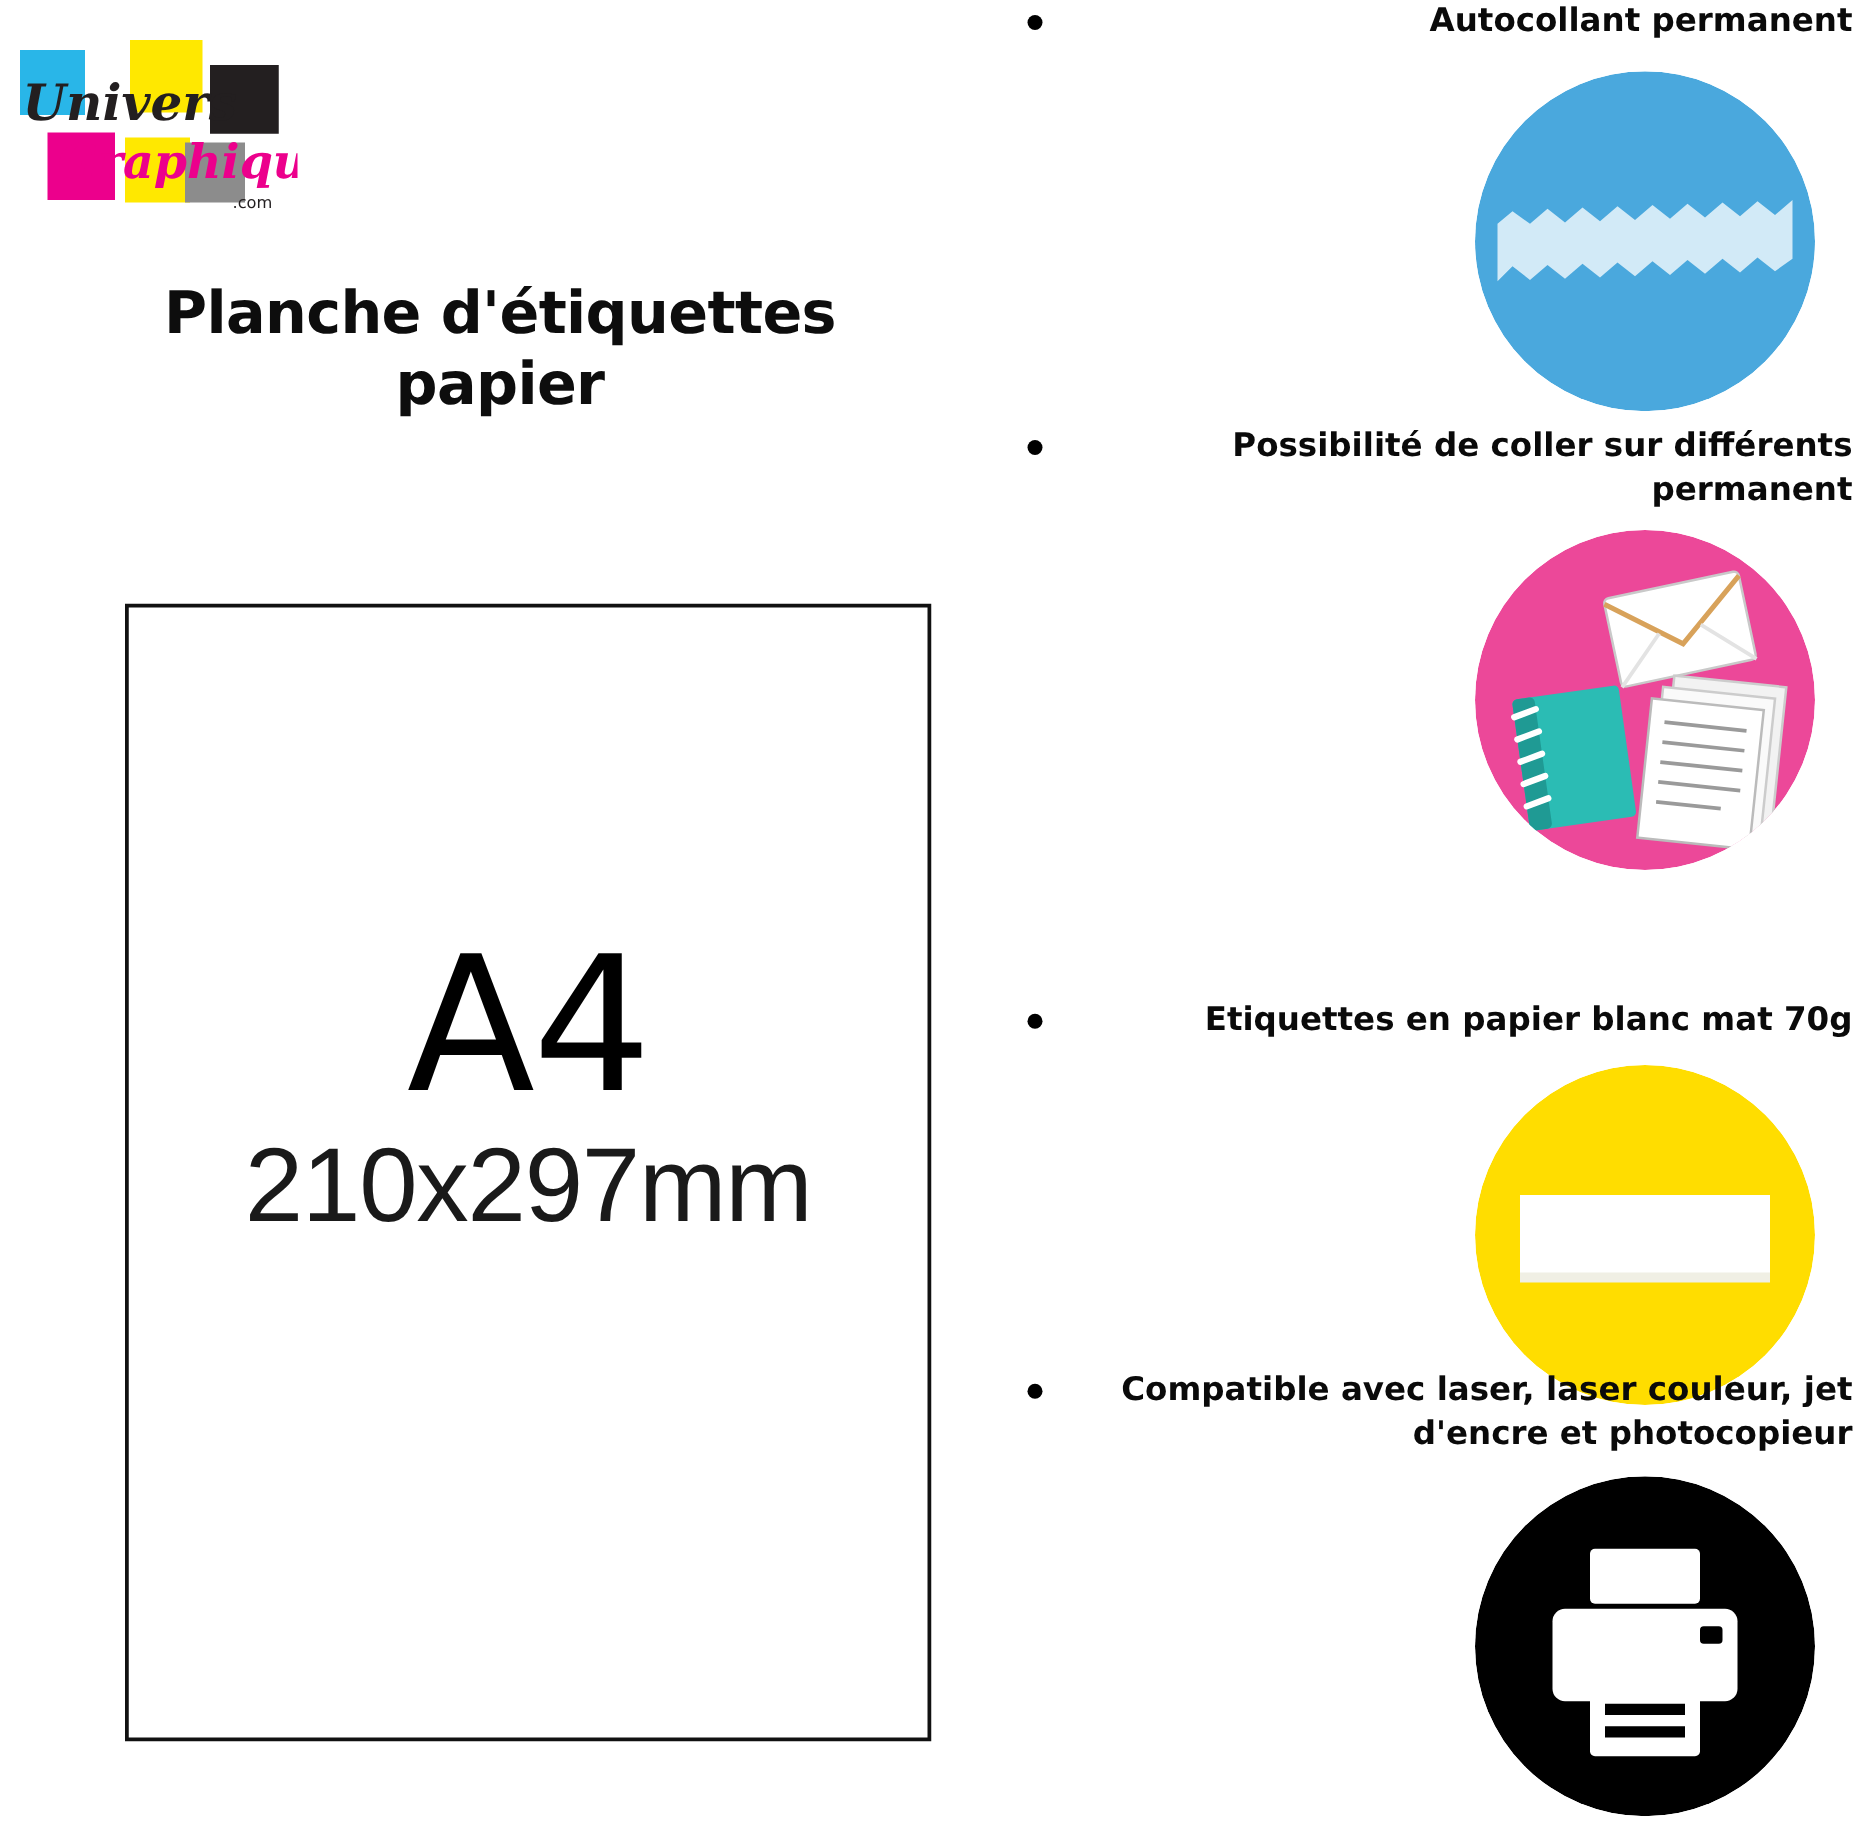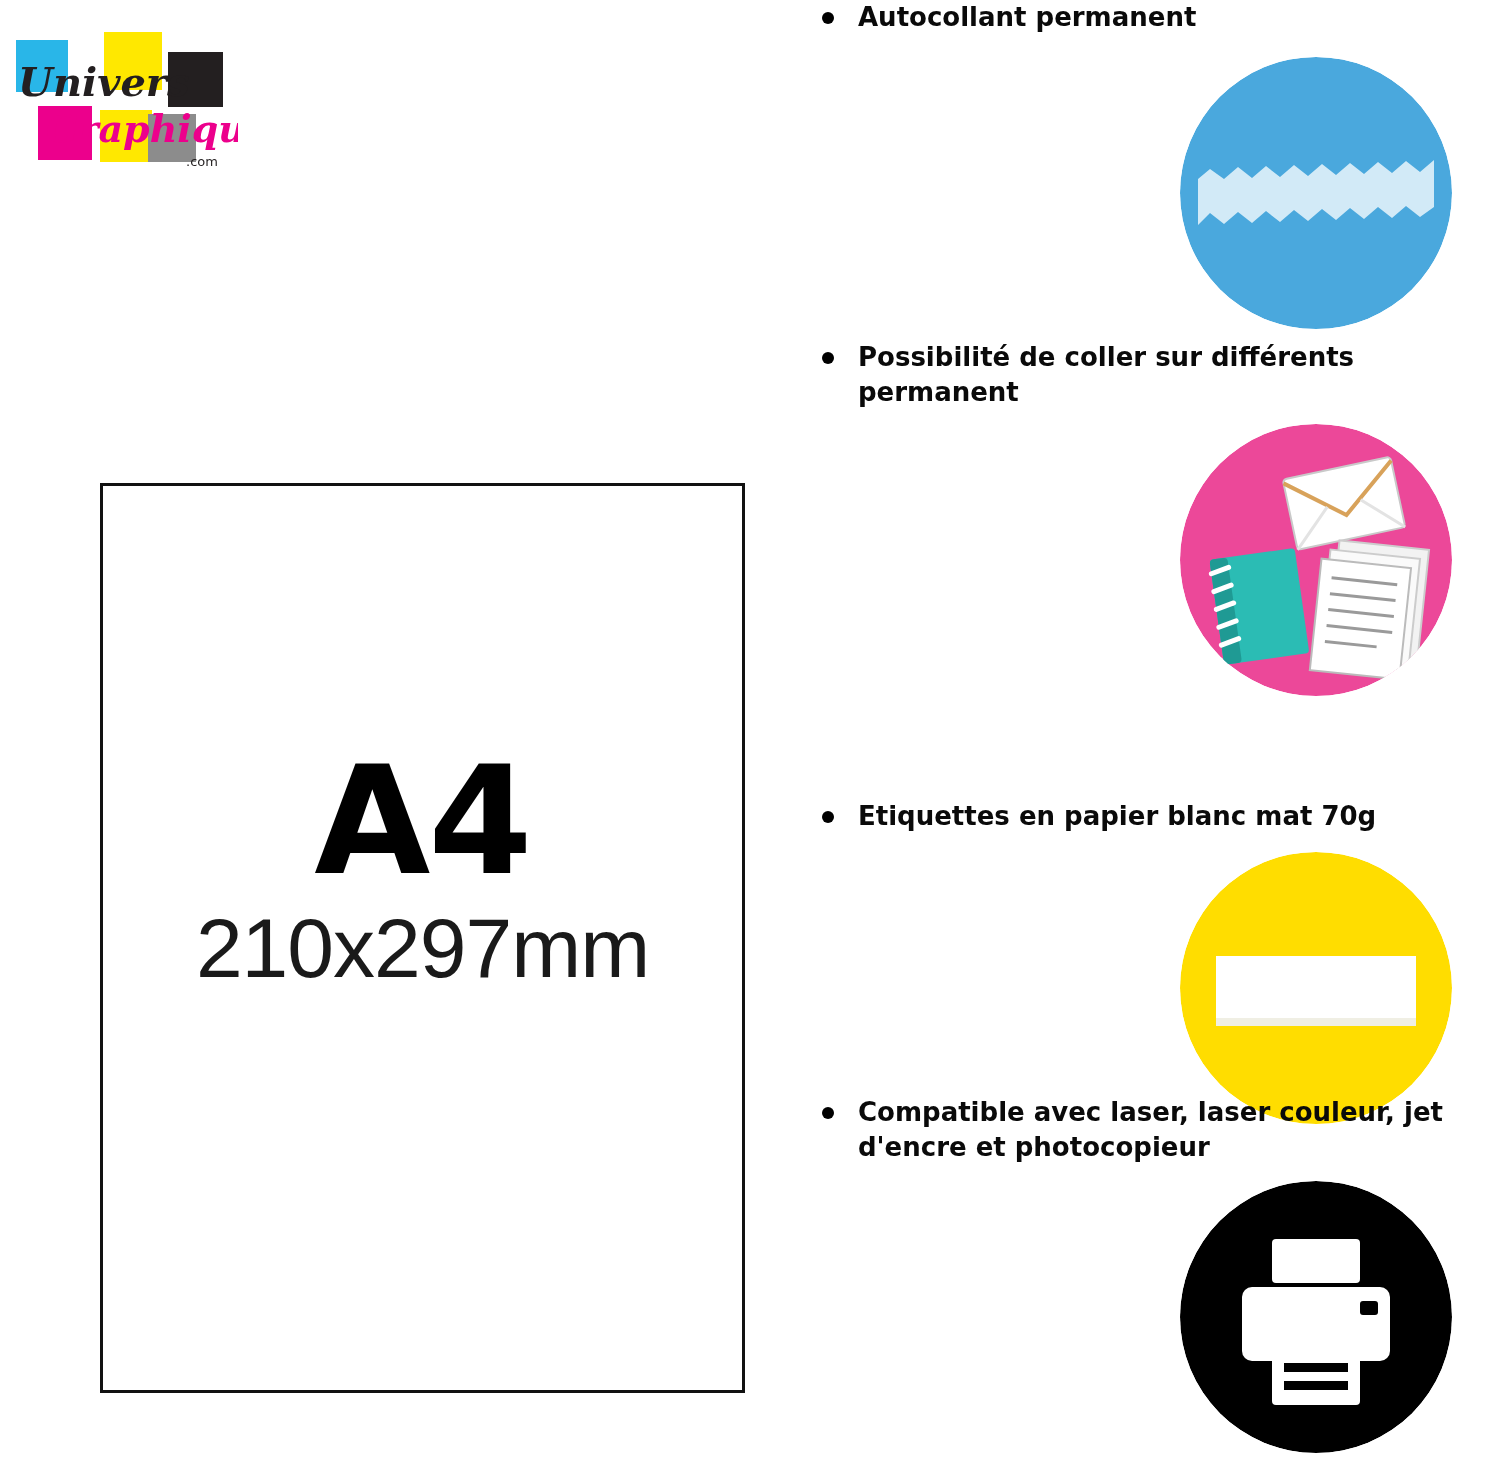--- a/index.html
+++ b/index.html
@@ -59,21 +59,21 @@
   }
   .sheet-inner {
     position: absolute;
     left: 0;
     right: 0;
     top: 260px;
     text-align: center;
   }
   .sheet-size-label {
     font-family: "DejaVu Sans", sans-serif;
-    font-weight: 700;
+    font-weight: 400;
     font-size: 150px;
     line-height: 1;
     color: #000000;
     letter-spacing: -2px;
   }
   .sheet-dimensions {
     margin-top: 10px;
     font-family: "Liberation Sans", sans-serif;
     font-weight: 400;
     font-size: 84px;
@@ -104,21 +104,21 @@
   .bullet-dot {
     width: 12px;
     height: 12px;
     border-radius: 50%;
     background: #000000;
     margin-top: 12px;
     flex: 0 0 12px;
   }
   .feature-text {
     flex: 1;
-    text-align: left;
+    text-align: right;
     font-family: "DejaVu Sans", sans-serif;
     font-weight: 700;
     font-size: 26px;
     line-height: 1.35;
     color: #0a0a0a;
     padding: 0 18px 0 24px;
   }
 
   .icon-circle {
     margin: 0 auto;
@@ -164,20 +164,21 @@
       <rect x="30" y="96" width="54" height="54" fill="#ec008c"></rect>
       <rect x="92" y="100" width="52" height="52" fill="#ffe800"></rect>
       <rect x="140" y="104" width="48" height="48" fill="#8c8c8c"></rect>
 
       <text x="10" y="86" font-family="DejaVu Serif, serif" font-style="italic" font-weight="bold" font-size="40" fill="#231f20">Univers</text>
       <text x="38" y="132" font-family="DejaVu Serif, serif" font-style="italic" font-weight="bold" font-size="38" fill="#ec008c">Graphique</text>
       <text x="178" y="156" font-family="DejaVu Sans, sans-serif" font-size="13" fill="#231f20">.com</text>
     </svg>
   </div>
 
+  <div class="product-title">Planche d'étiquettes papier</div>
 
   <div class="sheet">
     <div class="sheet-inner">
       <div class="sheet-size-label">A4</div>
       <div class="sheet-dimensions">210x297mm</div>
     </div>
   </div>
 
 </div>
 

